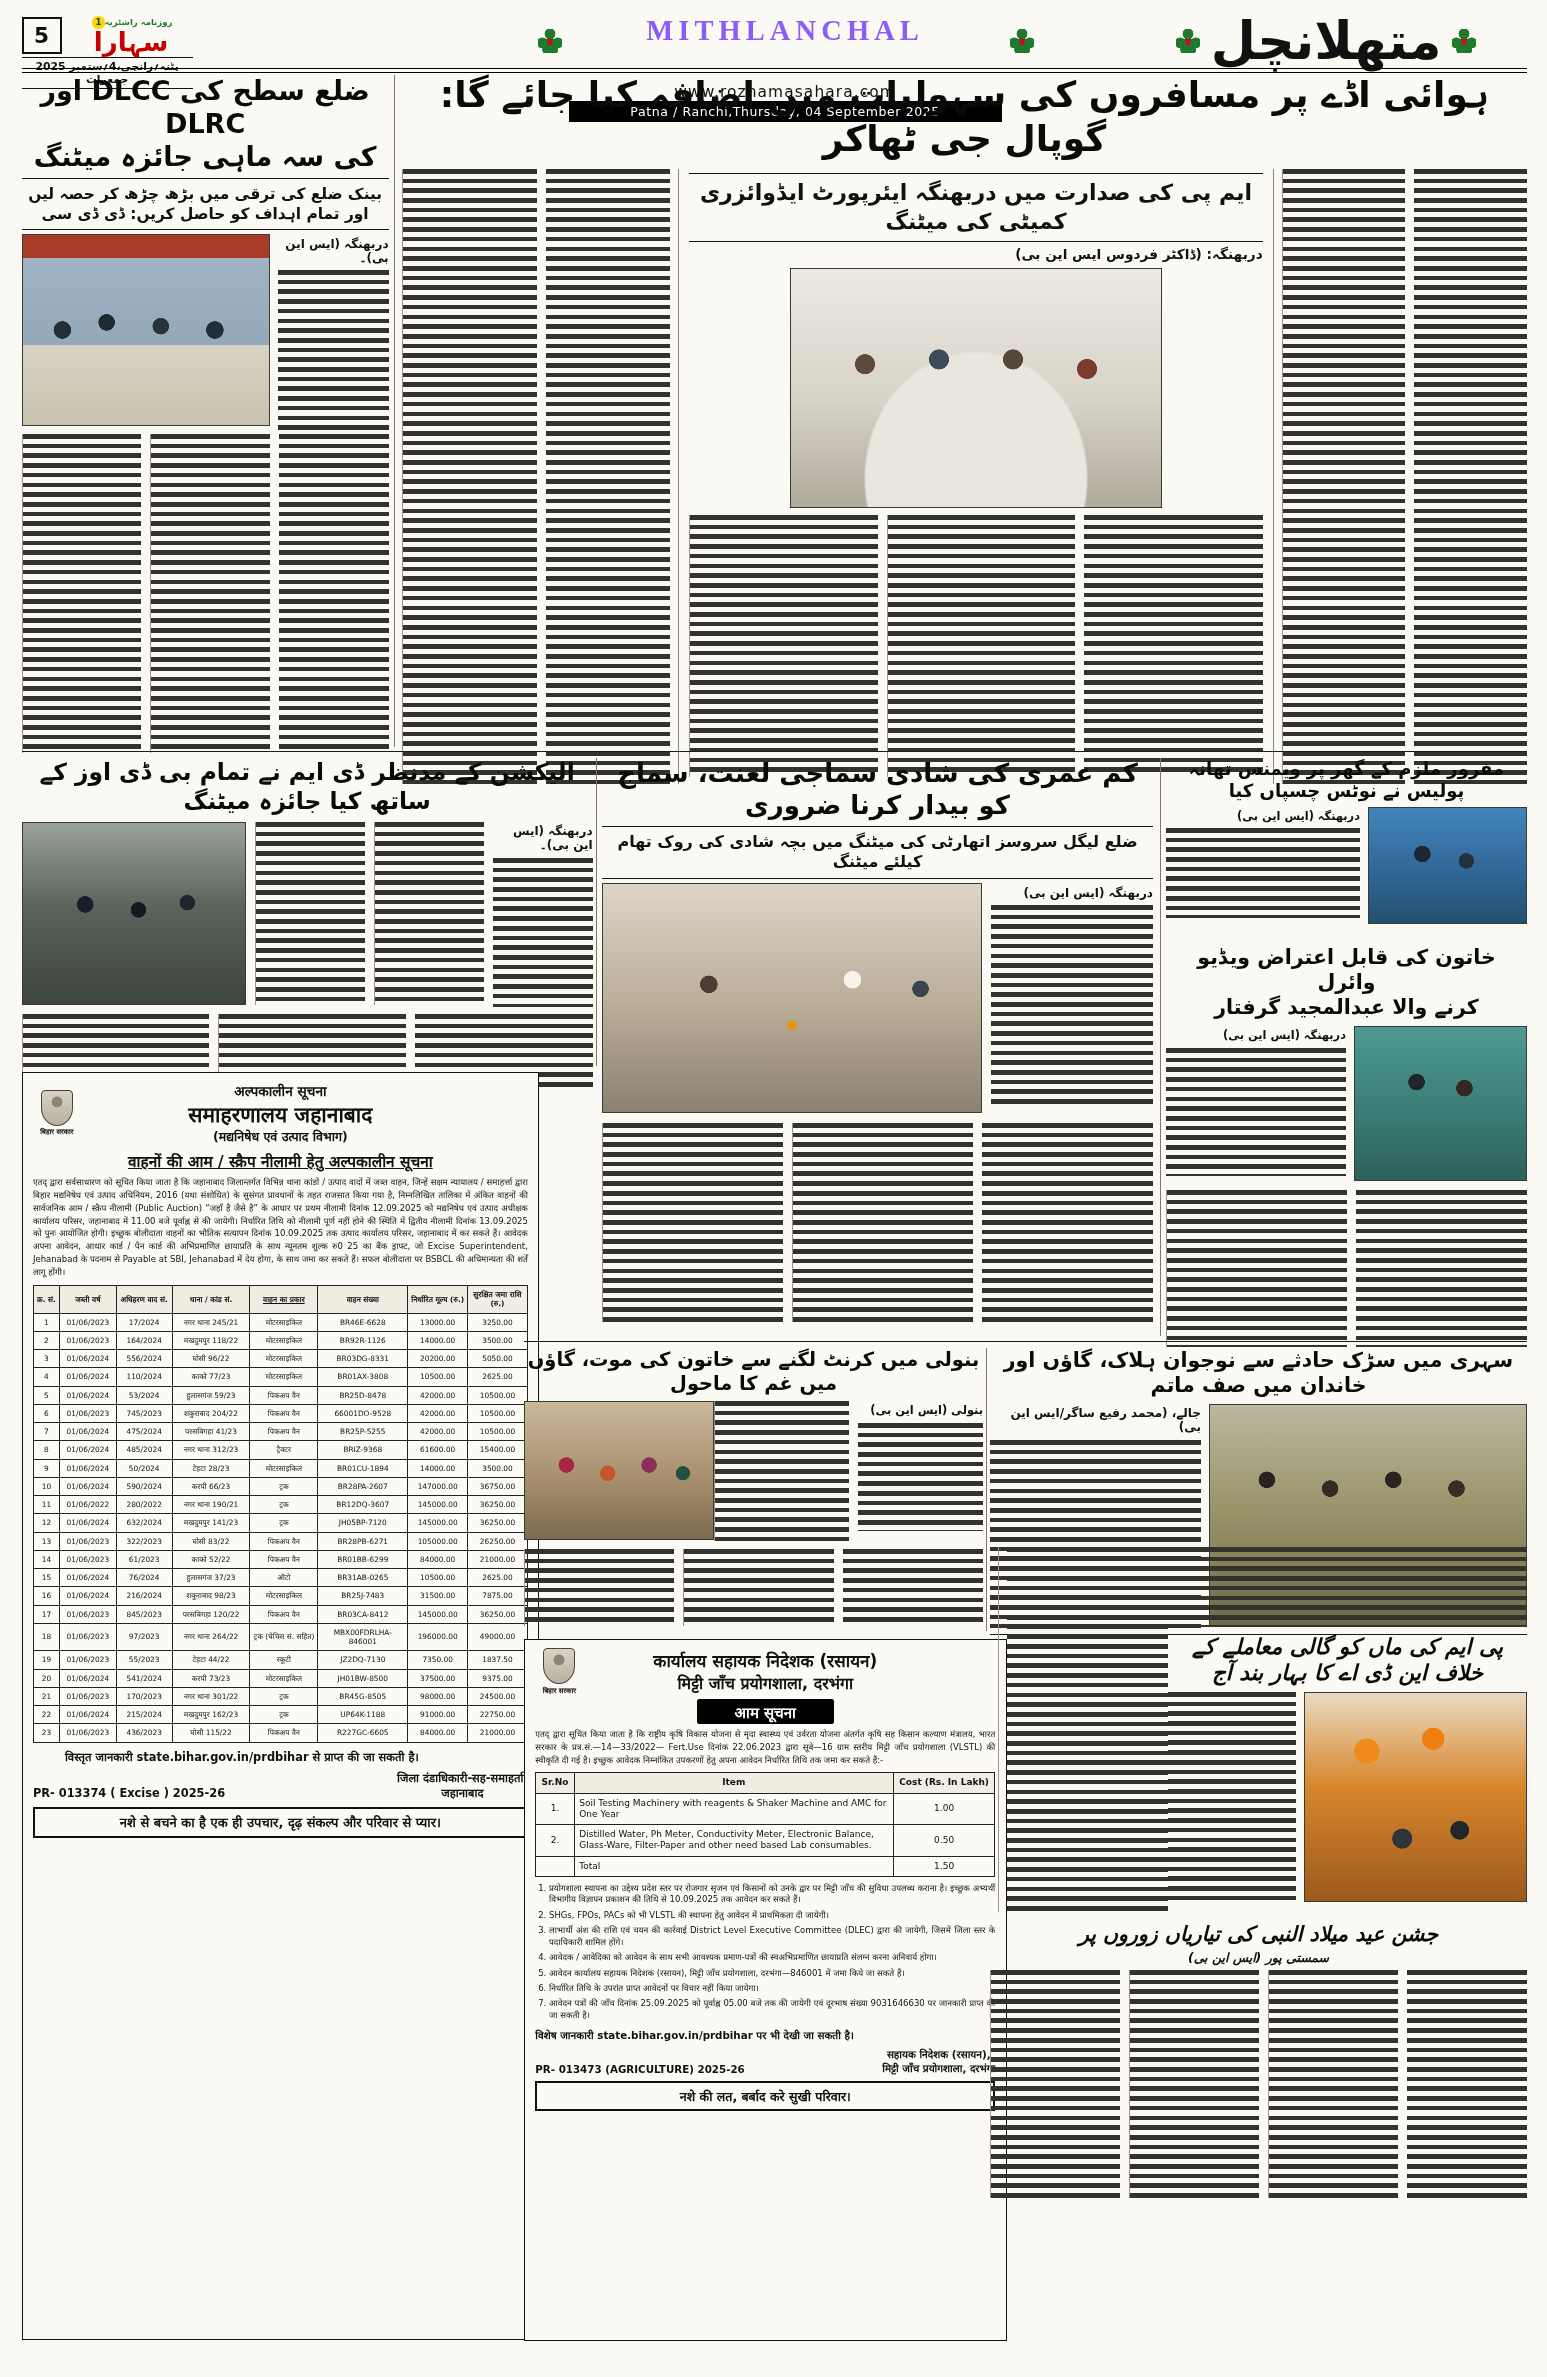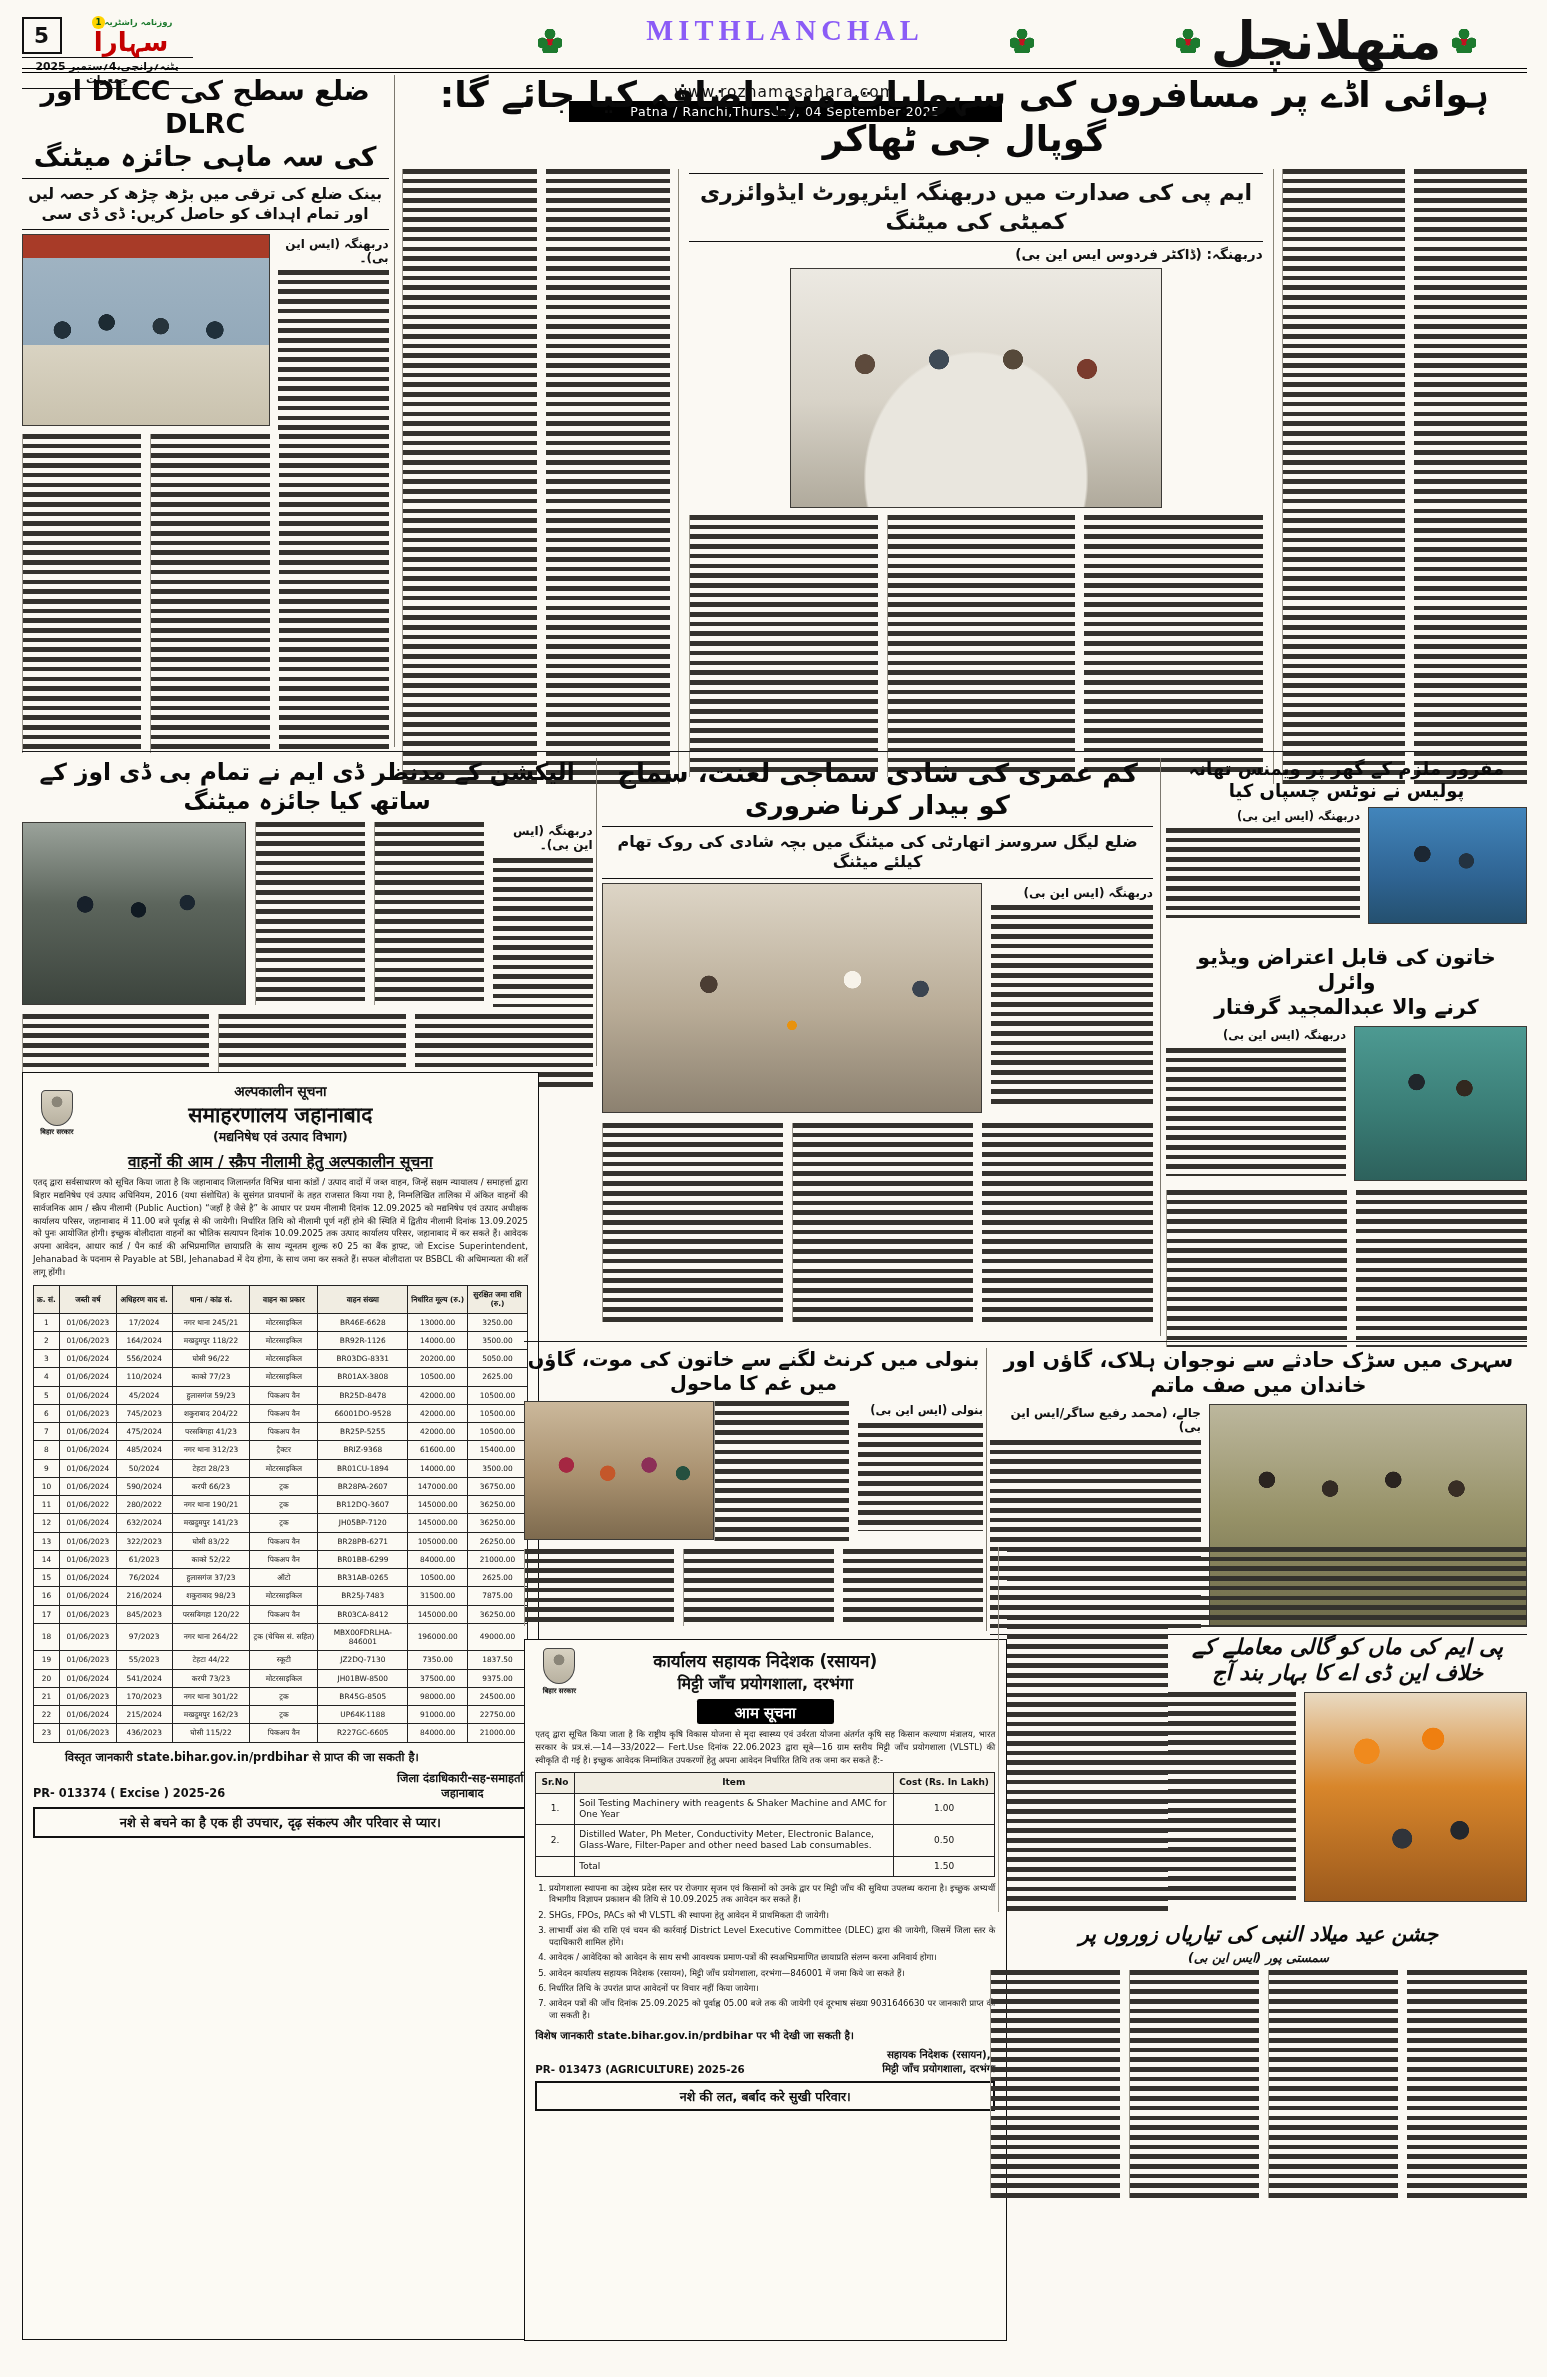--- a/index.html
+++ b/index.html
@@ -274,21 +274,21 @@
     </div>
     <div style="font-size:15.4px;font-weight:bold;text-align:center;text-decoration:underline;margin:5.7px 0 4.6px;">वाहनों की आम / स्क्रैप नीलामी हेतु अल्पकालीन सूचना</div>
     <p style="font-size:8.5px;line-height:1.5;text-align:justify;margin:0 0 6.8px;">एतद् द्वारा सर्वसाधारण को सूचित किया जाता है कि जहानाबाद जिलान्तर्गत विभिन्न थाना कांडों / उत्पाद वादों में जब्त वाहन, जिन्हें सक्षम न्यायालय / समाहर्त्ता द्वारा बिहार मद्यनिषेध एवं उत्पाद अधिनियम, 2016 (यथा संशोधित) के सुसंगत प्रावधानों के तहत राजसात किया गया है, निम्नलिखित तालिका में अंकित वाहनों की सार्वजनिक आम / स्क्रैप नीलामी (Public Auction) “जहाँ है जैसे है” के आधार पर प्रथम नीलामी दिनांक 12.09.2025 को मद्यनिषेध एवं उत्पाद अधीक्षक कार्यालय परिसर, जहानाबाद में 11.00 बजे पूर्वाह्न से की जायेगी। निर्धारित तिथि को नीलामी पूर्ण नहीं होने की स्थिति में द्वितीय नीलामी दिनांक 13.09.2025 को पुनः आयोजित होगी। इच्छुक बोलीदाता वाहनों का भौतिक सत्यापन दिनांक 10.09.2025 तक उत्पाद कार्यालय परिसर, जहानाबाद में कर सकते हैं। आवेदक अपना आवेदन, आधार कार्ड / पैन कार्ड की अभिप्रमाणित छायाप्रति के साथ न्यूनतम शुल्क रु0 25 का बैंक ड्राफ्ट, जो Excise Superintendent, Jehanabad के पदनाम से Payable at SBI, Jehanabad में देय होगा, के साथ जमा कर सकते हैं। सफल बोलीदाता पर BSBCL की अधिमान्यता की शर्तें लागू होंगी।</p>
     <table>
       <thead>
         <tr>
           <th style="width:21.6px;">क्र. सं.</th>
           <th style="width:52px;">जब्ती वर्ष</th>
           <th style="width:51px;">अधिहरण वाद सं.</th>
           <th style="width:73px;">थाना / कांड सं.</th>
-          <th style="width:63px;">वाहन का प्रकार</th>
+          <th style="width:63px;text-decoration:underline;">वाहन का प्रकार</th>
           <th style="width:85px;">वाहन संख्या</th>
           <th style="width:55px;">निर्धारित मूल्य (रु.)</th>
           <th style="width:55px;">सुरक्षित जमा राशि (रु.)</th>
         </tr>
       </thead>
       <tbody>
 
           <tr>
             <td>1</td>
             <td>01/06/2023</td>
@@ -329,21 +329,21 @@
             <td>काको 77/23</td>
             <td>मोटरसाइकिल</td>
             <td>BR01AX-3808</td>
             <td>10500.00</td>
             <td>2625.00</td>
           </tr>
 
           <tr>
             <td>5</td>
             <td>01/06/2024</td>
-            <td>45/2024</td>
+            <td>53/2024</td>
             <td>हुलासगंज 59/23</td>
             <td>पिकअप वैन</td>
             <td>BR25D-8478</td>
             <td>42000.00</td>
             <td>10500.00</td>
           </tr>
 
           <tr>
             <td>6</td>
             <td>01/06/2023</td>

